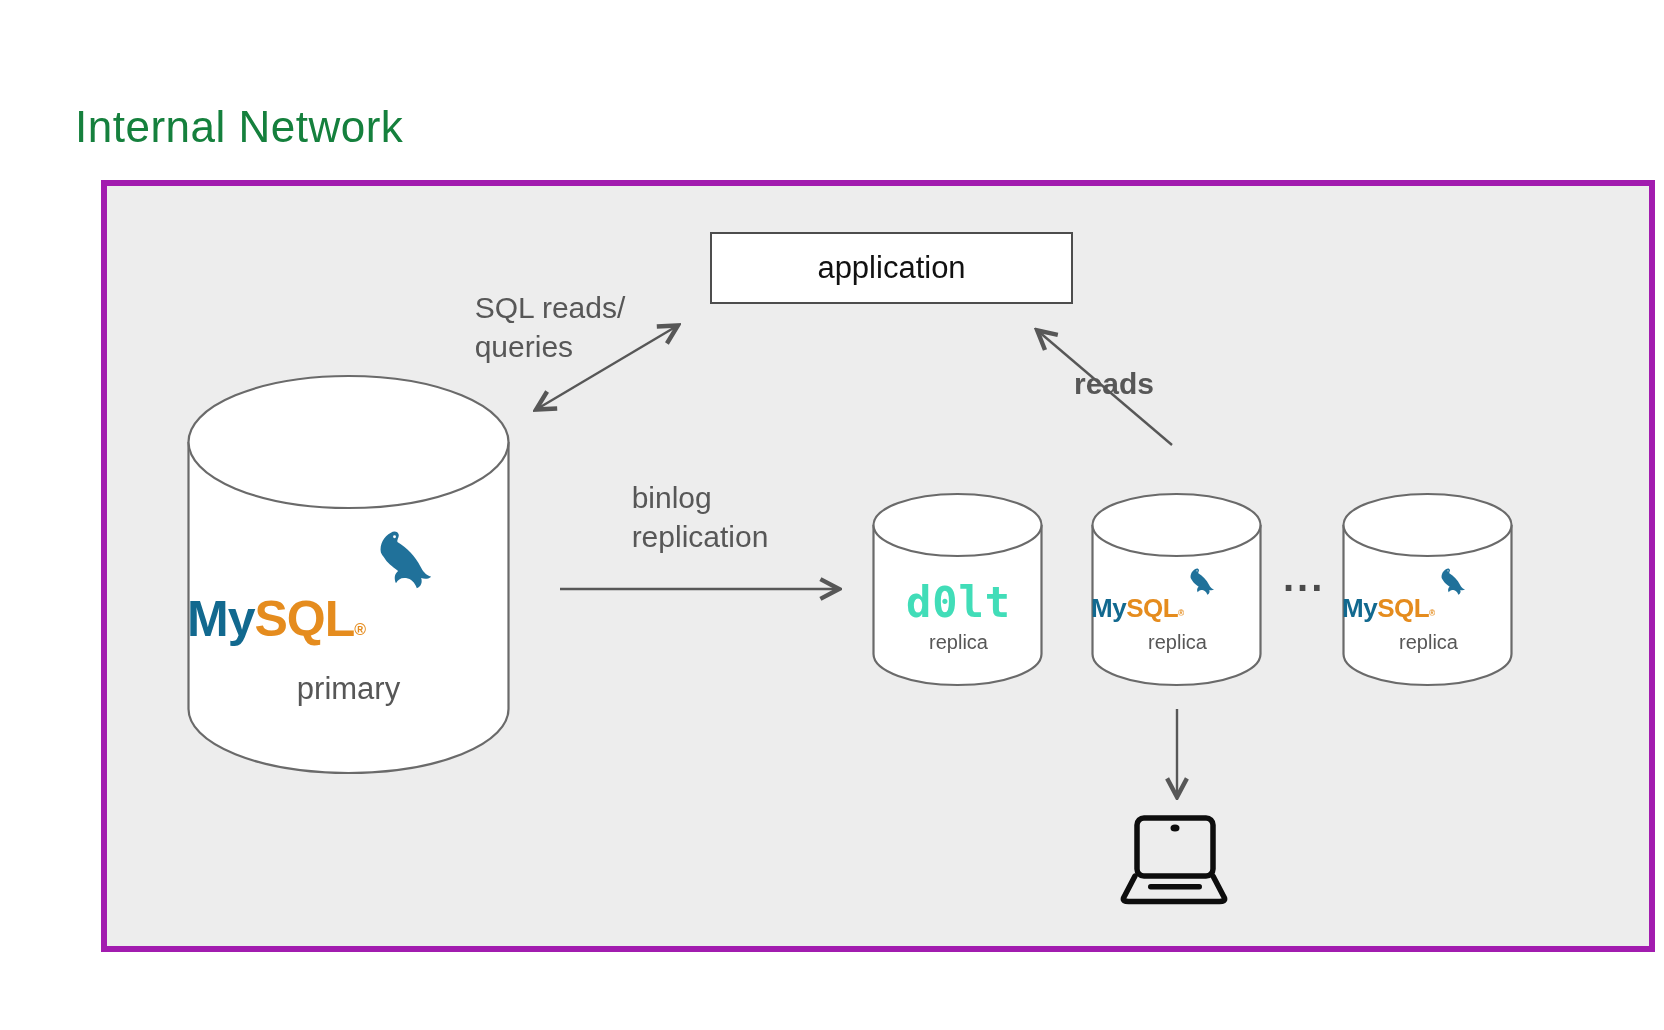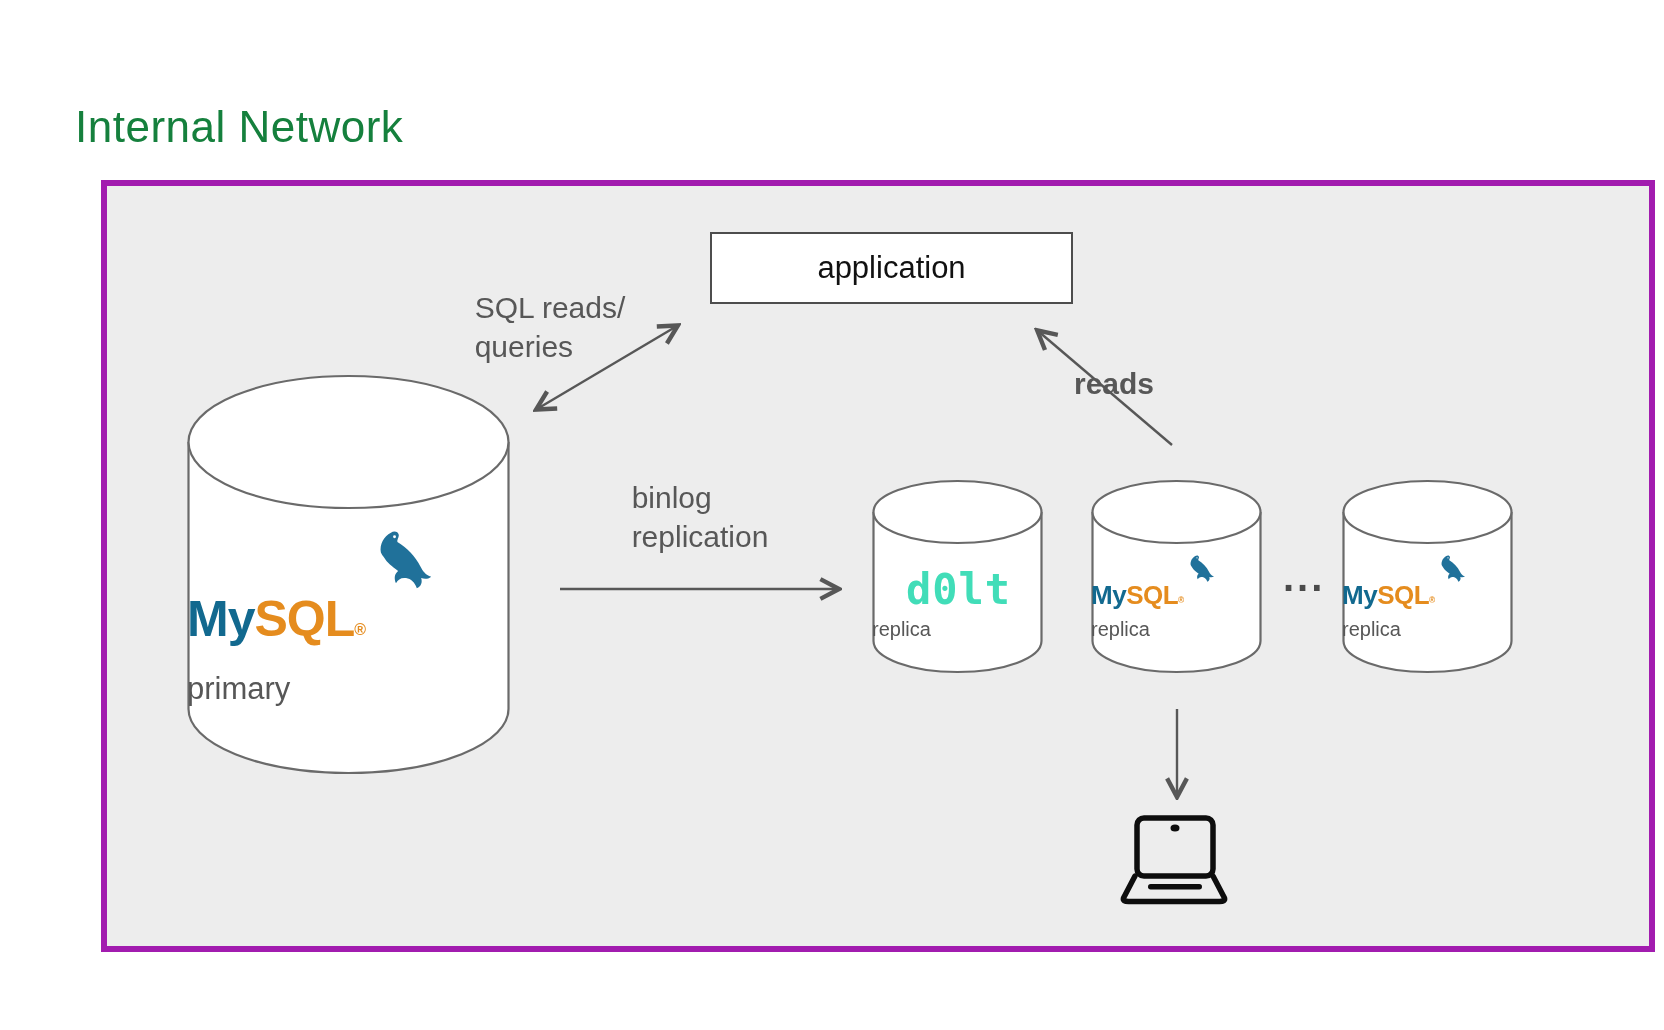--- a/index.html
+++ b/index.html
@@ -22,42 +22,42 @@
   
   .edge-label{position:absolute;color:#575757;font-size:30px;
     transform:translateX(-50%);line-height:39px;white-space:nowrap;}
 
   
   .cyl{position:absolute;}
   .cyl svg.shape{position:absolute;left:0;top:0;}
   .cyl .shape path,.cyl .shape ellipse{fill:#ffffff;stroke:#6a6a6a;stroke-width:2.2;}
 
   .cyl-primary{left:80px;top:188px;width:323px;height:403px;}
-  .cyl-replica{width:173px;height:195px;top:293px;}
+  .cyl-replica{width:173px;height:195px;top:306px;}
   .cyl-dolt{left:765px;}
   .cyl-mysql-1{left:984px;}
   .cyl-mysql-2{left:1235px;}
 
   
   .mysql-wordmark{position:absolute;width:100%;text-align:left;font-weight:bold;letter-spacing:-1px;}
   .cyl-primary .mysql-wordmark{top:216px;font-size:50px;}
   .cyl-replica .mysql-wordmark{top:101px;font-size:26px;letter-spacing:-0.5px;}
   .brand-my{color:#12698f;}
   .brand-sql{color:#e58c1e;}
   .brand-reg{color:#e58c1e;font-size:0.32em;vertical-align:8%;}
   .cyl-primary .brand-reg{vertical-align:4%;}
 
   .dolphin{position:absolute;}
   .cyl-primary .dolphin{left:178px;top:156px;width:72px;height:66px;}
   .cyl-replica .dolphin{left:88px;top:76px;width:42px;height:30px;}
 
   .dolt-wordmark{position:absolute;width:100%;top:86px;text-align:center;
     font-family:"DejaVu Sans Mono", monospace;font-weight:bold;font-size:42px;color:#41ddb8;letter-spacing:1px;}
 
-  .node-label{position:absolute;width:100%;color:#575757;}
+  .node-label{position:absolute;width:100%;text-align:center;color:#575757;}
   .cyl-primary .node-label{top:297px;font-size:31px;}
   .cyl-replica .node-label{top:139px;font-size:20px;}
 
   
   .more-replicas{position:absolute;left:1176px;top:371px;font-size:40px;font-weight:bold;
     line-height:40px;letter-spacing:3px;color:#4a4a4a;}
 
   
   .laptop{position:absolute;left:1012px;top:628px;width:110px;height:92px;}
   .laptop .stroke{fill:none;stroke:#0d0d0d;stroke-width:5.5;stroke-linejoin:round;stroke-linecap:round;}

